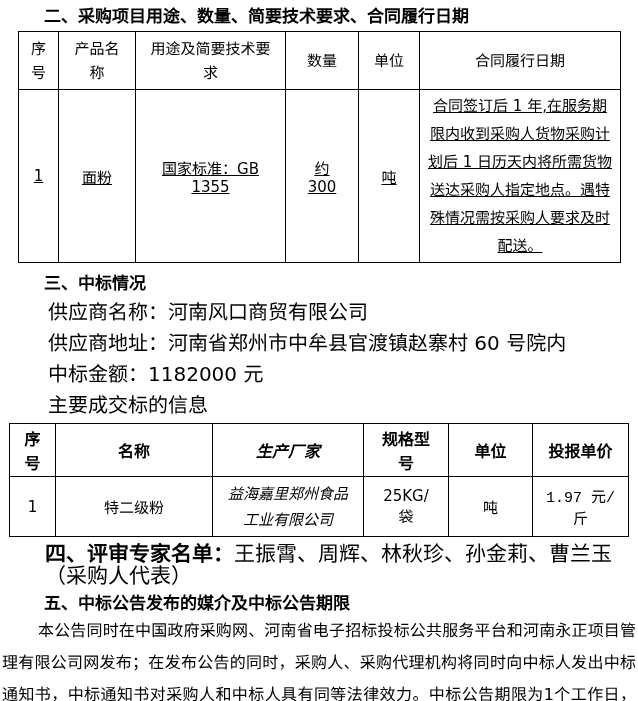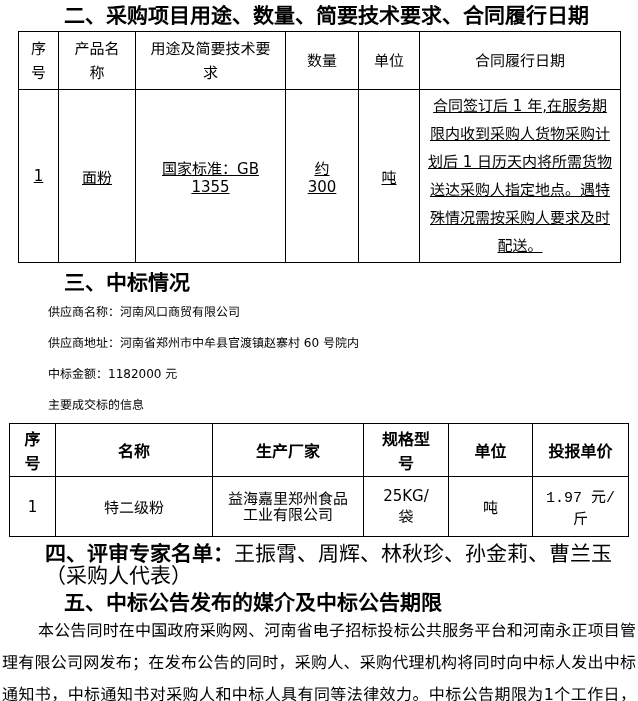--- a/index.html
+++ b/index.html
@@ -7,23 +7,23 @@
     width: 638px;
     background: #ffffff;
     color: #000000;
     font-family: "DejaVu Sans", "Liberation Sans", sans-serif;
   }
   body { height: 701px; overflow: hidden; }
   .doc { padding-top: 6px; width: 638px; }
 
   .sec-title {
     font-weight: bold;
-    font-size: 21px;
+    font-size: 17px;
     line-height: 20px;
-    margin-left: 64px;
+    margin-left: 44px;
   }
 
   
   table { border-collapse: collapse; table-layout: fixed; }
   td {
     border: 1px solid #000000;
     text-align: center;
     vertical-align: middle;
     font-size: 15px;
     padding: 2px 12px;
@@ -34,34 +34,34 @@
   .tbl-items .c0 { width: 40px; }
   .tbl-items .c1 { width: 77px; }
   .tbl-items .c2 { width: 150px; }
   .tbl-items .c3 { width: 73px; }
   .tbl-items .c4 { width: 61px; }
   .tbl-items .c5 { width: 201px; }
   .tbl-items .delivery { line-height: 28px; padding: 2px 6px; }
 
   
   .sec3-title { margin-top: 10px; }
-  .info-lines { margin: 4px 0 0 48px; font-size: 12px; }
+  .info-lines { margin: 4px 0 0 48px; font-size: 20px; }
   .info-lines div { line-height: 31px; }
 
   
   .tbl-award { margin: 2px 0 0 9px; width: 619px; }
   .tbl-award .hrow td { height: 36px; font-weight: bold; font-size: 16px; }
   .tbl-award .drow td { height: 60px; }
   .tbl-award .c0 { width: 46px; }
   .tbl-award .c1 { width: 157px; }
-  .tbl-award .c2 { width: 151px; }
+  .tbl-award .c2 { width: 151px; font-style: italic; }
   .tbl-award .c3 { width: 85px; }
   .tbl-award .c4 { width: 84px; }
   .tbl-award .c5 { width: 96px; font-family: Liberation Mono, monospace; }
-  .tbl-award .manufacturer { line-height: 16px; margin-left: 40px; }
+  .tbl-award .manufacturer { line-height: 26px; margin-left: 40px; }
 
   
   .sec4-line {
     margin: 6px 0 0 45px;
     font-size: 21px;
     line-height: 22px;
   }
   .sec4-line .lbl { font-weight: bold; }
 
   

